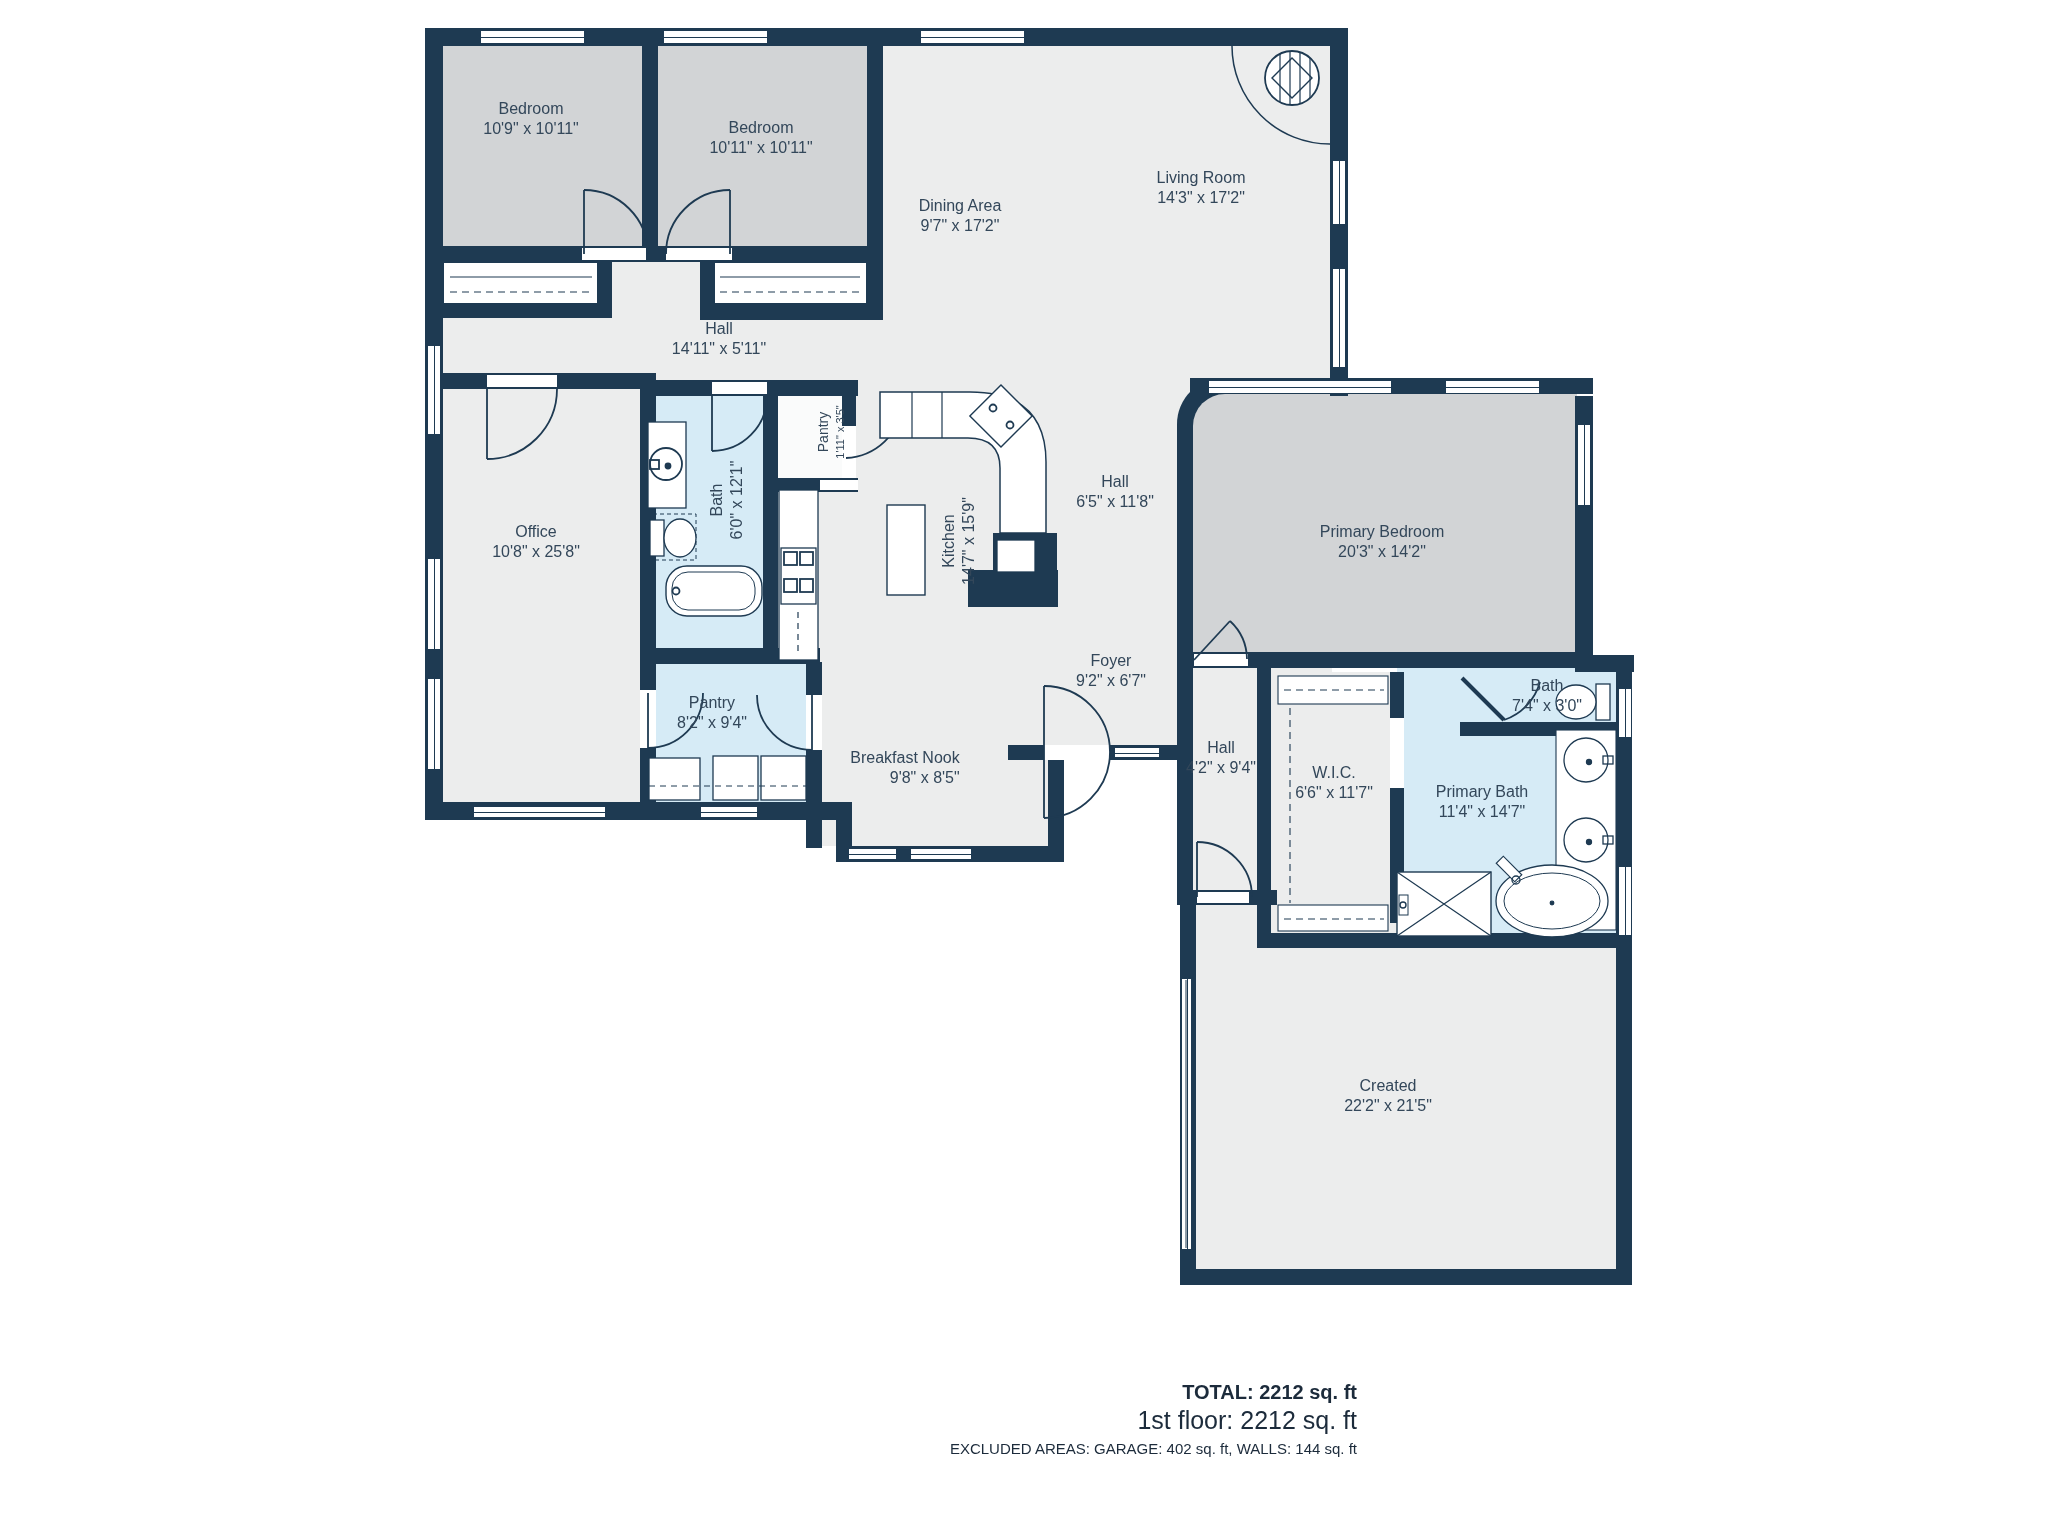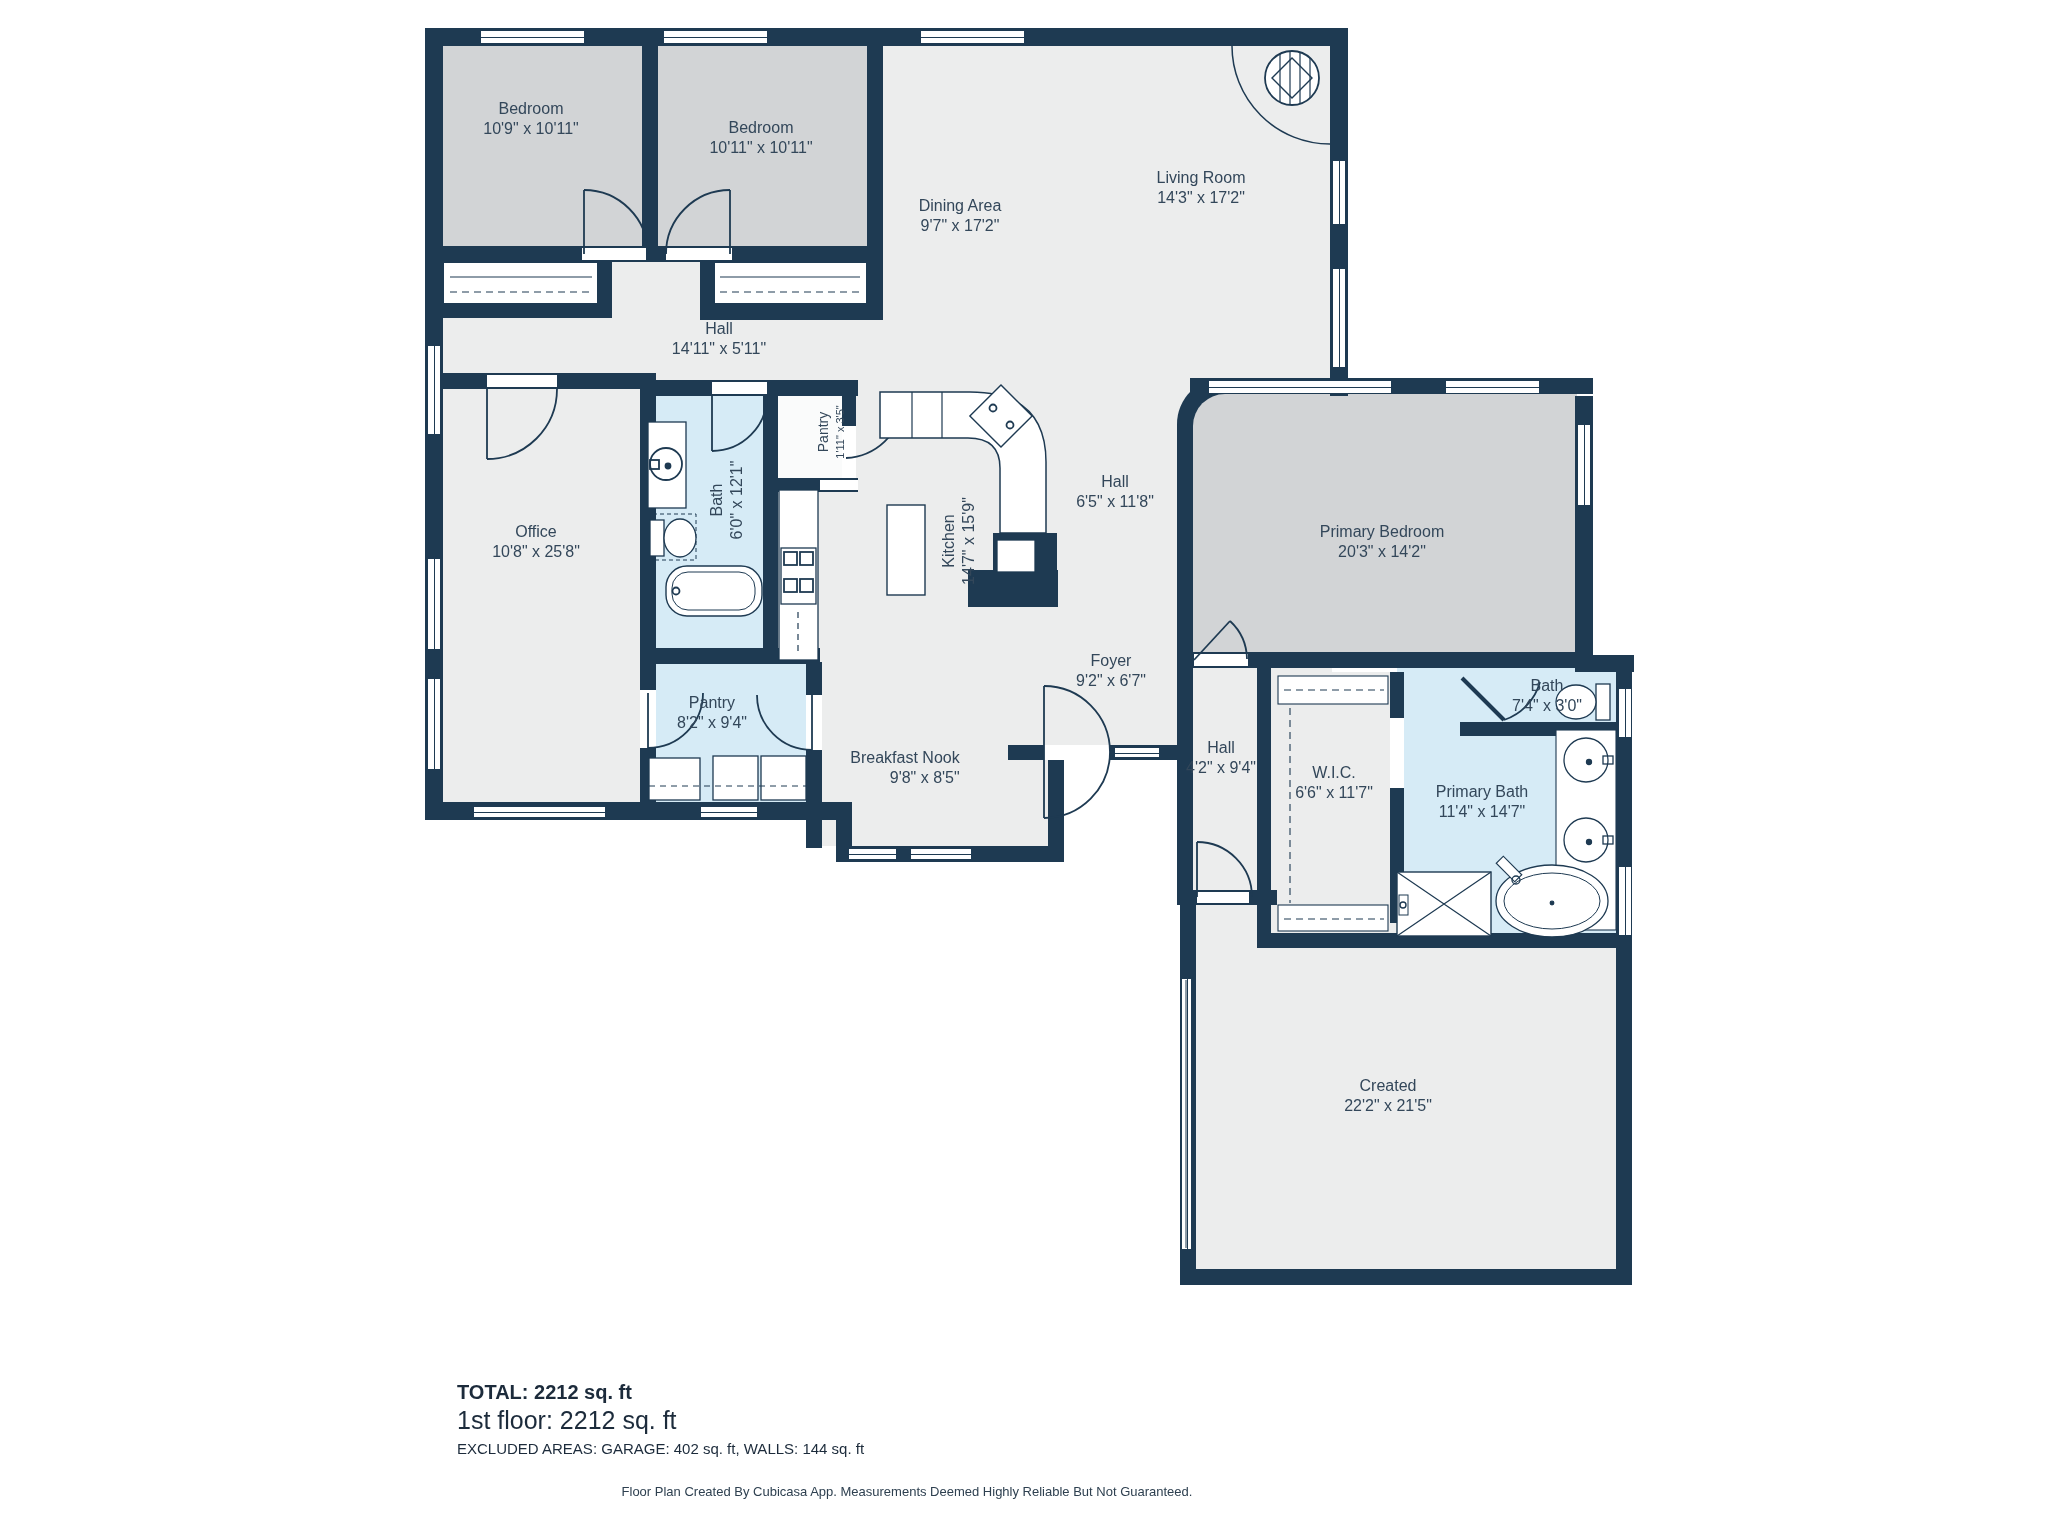--- a/index.html
+++ b/index.html
@@ -11,21 +11,21 @@
   .window.h::after{content:"";position:absolute;left:0;right:0;top:50%;border-top:1px solid #1E3A52;}
   .window.v::after{content:"";position:absolute;top:0;bottom:0;left:50%;border-left:1px solid #1E3A52;}
   .gap{position:absolute;background:#ffffff;}
   .rlabel{position:absolute;transform:translate(-50%,-50%);text-align:center;color:#33475A;
           font-size:16px;line-height:20px;white-space:nowrap;z-index:40;}
   .rlabel.v{transform:translate(-50%,-50%) rotate(-90deg);}
   .rlabel .nm,.rlabel .dm{display:block;}
   .rlabel.small{font-size:14px;line-height:17px;}
   .rlabel.small .dm{font-size:11px;}
   svg.overlay{position:absolute;left:0;top:0;z-index:30;pointer-events:none;}
-  .summary{position:absolute;left:457px;top:1378px;width:900px;text-align:left;color:#1C2B3B;z-index:50;}
+  .summary{position:absolute;left:457px;top:1378px;width:900px;text-align:right;color:#1C2B3B;z-index:50;}
   .summary .total{font-size:20px;font-weight:bold;line-height:28px;}
   .summary .floor1{font-size:25px;line-height:28px;}
   .summary .excluded{font-size:15px;line-height:29px;}
   .disclaimer{position:absolute;left:457px;top:1484px;width:900px;text-align:center;
               color:#2E4050;font-size:13px;z-index:50;}
 </style>
 </head>
 <body>
 
 <div class="stage">
@@ -345,14 +345,13 @@
   <div class="rlabel" style="left:1388px;top:1096px;">
     <span class="nm">Created</span>
       <span class="dm">22'2" x 21'5"</span>
     </div>
 
   <div class="summary">
     <div class="total">TOTAL: 2212 sq. ft</div>
     <div class="floor1">1st floor: 2212 sq. ft</div>
     <div class="excluded">EXCLUDED AREAS: GARAGE: 402 sq. ft, WALLS: 144 sq. ft</div>
   </div>
-  <div class="disclaimer">Floor Plan Created By Cubicasa App. Measurements Deemed Highly Reliable But Not Guaranteed.</div>
 </div>
 
 </body></html>

